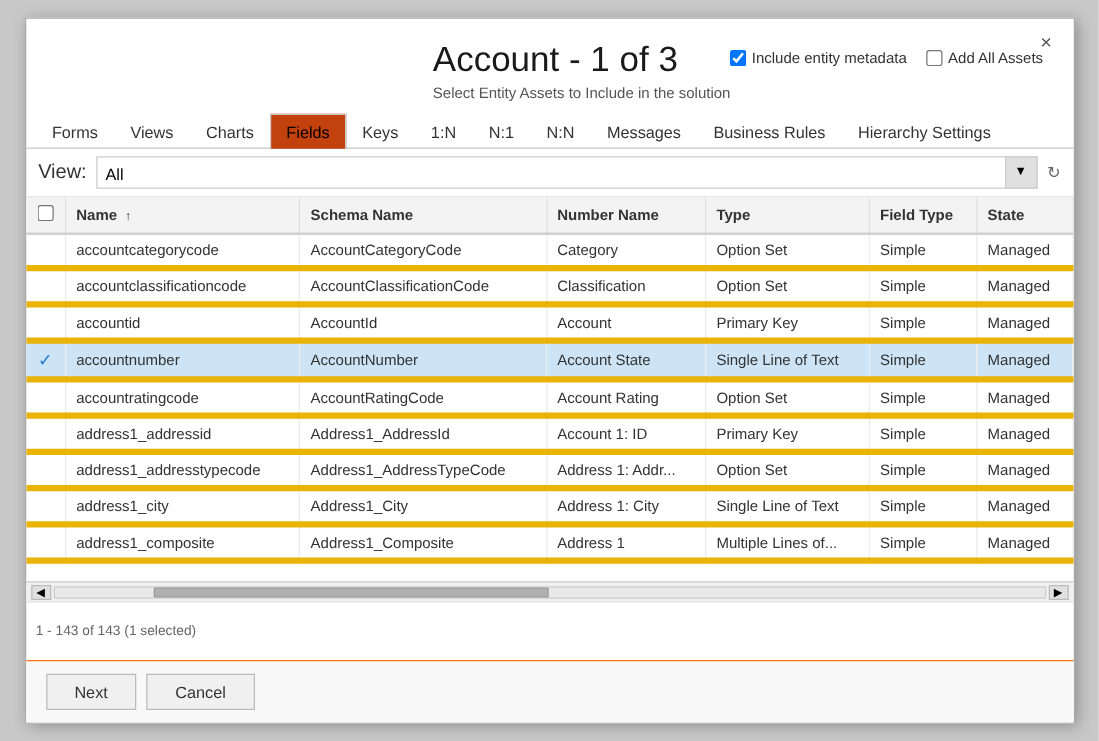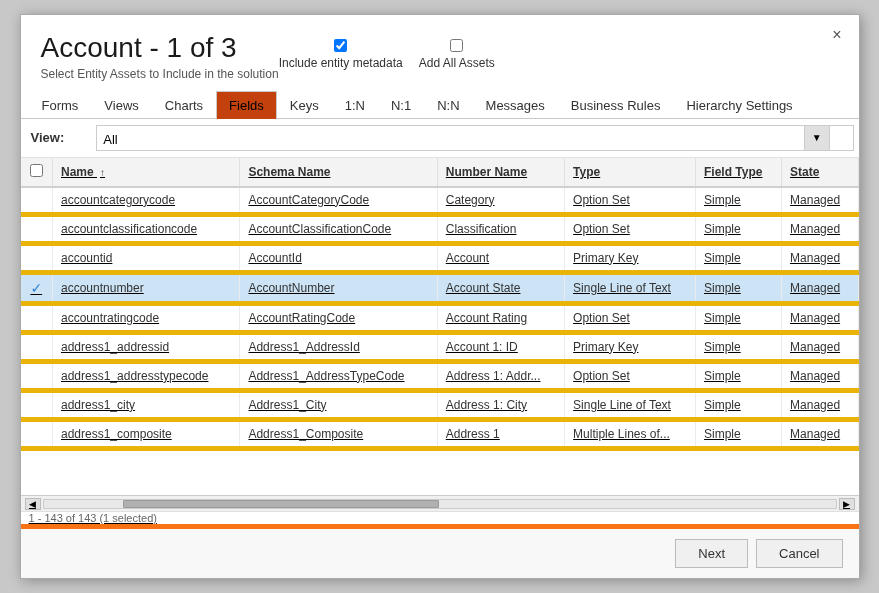--- a/index.html
+++ b/index.html
@@ -20,21 +20,21 @@
       height: 565px;
       border: 1px solid #aaa;
       box-shadow: 2px 2px 12px rgba(0,0,0,0.3);
       display: flex;
       flex-direction: column;
       position: relative;
     }
     .title-bar {
       display: flex;
       align-items: flex-start;
-      justify-content: flex-start;
+      justify-content: flex-end;
       padding: 18px 24px 6px 20px;
     }
     .title-section h1 {
       font-size: 28px;
       font-weight: 300;
       color: #1a1a1a;
       line-height: 1.1;
     }
     .title-section .subtitle {
       font-size: 12px;
@@ -46,21 +46,20 @@
       align-items: center;
       gap: 16px;
       margin-top: 6px;
     }
     .title-controls label {
       display: flex;
       align-items: center;
       gap: 4px;
       font-size: 12px;
       color: #333;
-      flex-direction: column;
     }
     .title-controls input[type=checkbox] {
       width: 13px;
       height: 13px;
     }
     .close-btn {
       position: absolute;
       top: 10px;
       right: 12px;
       background: none;
@@ -94,59 +93,56 @@
       color: #000;
     }
     .view-bar {
       display: flex;
       align-items: center;
       padding: 6px 10px;
       border-bottom: 1px solid #e0e0e0;
       gap: 8px;
     }
     .view-label {
-      font-size: 13px;
-      color: #333;
-      font-weight: bold;
+      font-size: 16px;
+      color: #333;
     }
     .view-select-wrapper {
       flex: 1;
       position: relative;
     }
     .view-select {
       width: 100%;
       height: 26px;
       border: 1px solid #ccc;
       padding: 4px 24px 0 6px;
       font-size: 13px;
       background: #fff;
       appearance: none;
       cursor: pointer;
-      margin-left: 24px;
     }
     .view-select-arrow {
       position: absolute;
       right: 0;
       top: 0;
       width: 26px;
       height: 26px;
       background: #e0e0e0;
       border: 1px solid #ccc;
       display: flex;
       align-items: center;
       justify-content: center;
       font-size: 10px;
       pointer-events: none;
     }
     .table-container {
       flex: 1;
       overflow: hidden;
       display: flex;
       flex-direction: column;
-      text-decoration: underline;
     }
     .table-wrapper {
       flex: 1;
       overflow-y: auto;
       overflow-x: auto;
     }
     table {
       width: 100%;
       border-collapse: collapse;
       min-width: 750px;
@@ -182,21 +178,21 @@
       color: #333;
       border-right: 1px solid #ebebeb;
       white-space: nowrap;
     }
     tbody td:first-child {
       text-align: center;
       width: 32px;
     }
     .checkmark { color: #2a7fd4; font-size: 14px; }
     .scroll-indicator {
-      padding: 0 8px;
+      padding: 17px 8px;
       font-size: 11px;
       color: #666;
       border-top: 1px solid #e0e0e0;
     }
     .horizontal-scrollbar-area {
       height: 16px;
       background: #f0f0f0;
       border-top: 1px solid #ccc;
       display: flex;
       align-items: center;
@@ -228,23 +224,22 @@
       left: 10%;
       width: 40%;
       height: 100%;
       background: #b0b0b0;
       border: 1px solid #999;
       border-radius: 1px;
     }
     .footer {
       display: flex;
       align-items: center;
-      justify-content: flex-end;
       padding: 10px 16px;
-      border-top: 5px solid #f97316;
+      border-top: 1px solid #f97316;
       gap: 8px;
       background: #f8f8f8;
     }
     .btn {
       padding: 6px 22px;
       font-size: 13px;
       cursor: pointer;
       border: 1px solid #bbb;
       background: #f0f0f0;
       color: #333;

